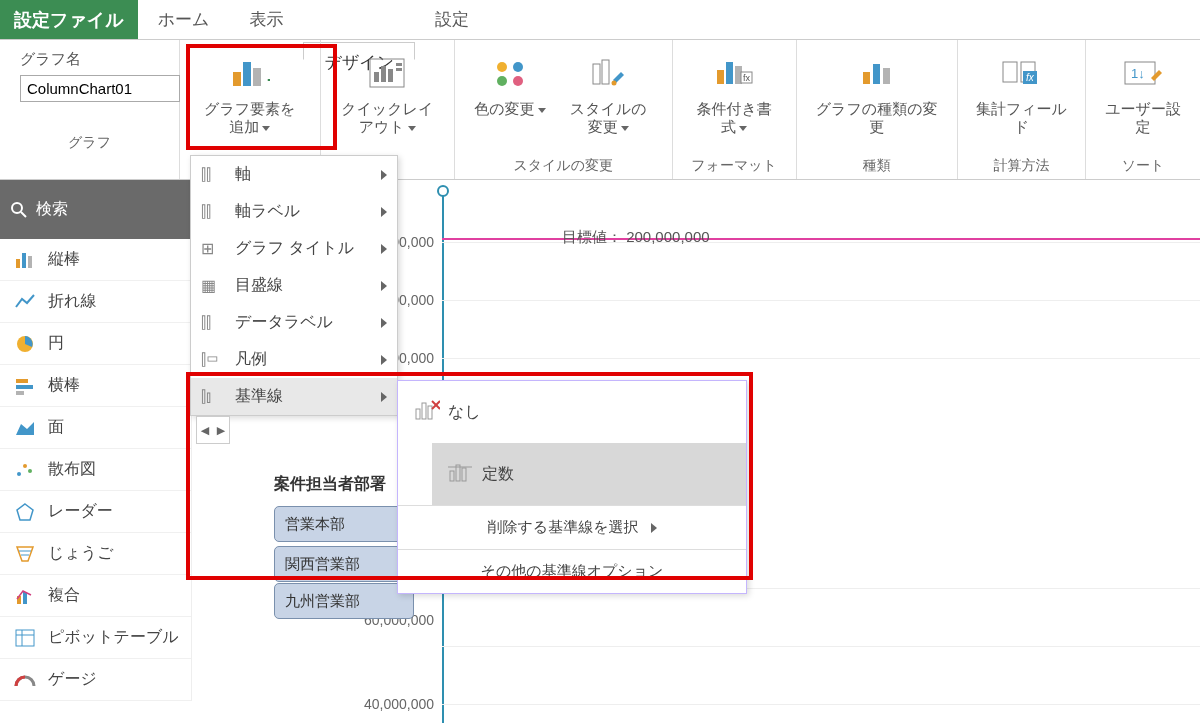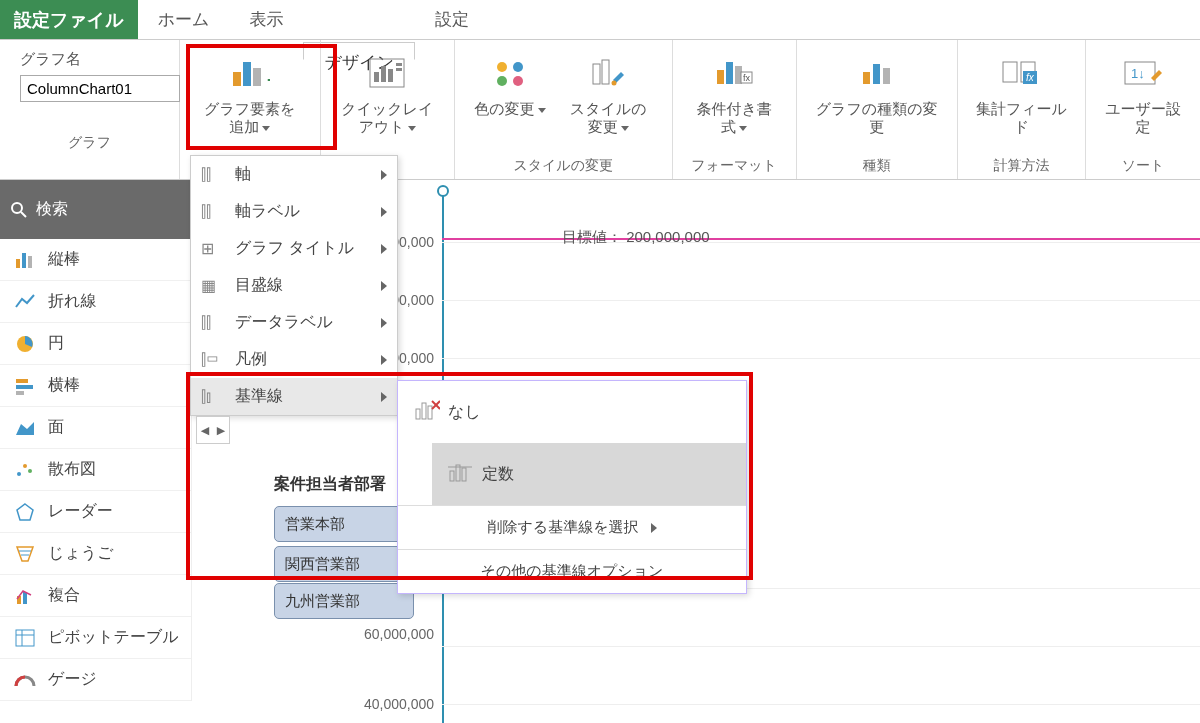--- a/index.html
+++ b/index.html
@@ -470,21 +470,21 @@
 
   <div class="grid-line" style="top:62px;"></div>
     <div class="y-tick" style="top:62px;">200,000,000</div>
   <div class="grid-line" style="top:120px;"></div>
     <div class="y-tick" style="top:120px;">180,000,000</div>
   <div class="grid-line" style="top:178px;"></div>
     <div class="y-tick" style="top:178px;">160,000,000</div>
   <div class="grid-line" style="top:408px;"></div>
     <div class="y-tick" style="top:408px;">80,000,000</div>
   <div class="grid-line" style="top:466px;"></div>
-    <div class="y-tick" style="top:454px;">60,000,000</div>
+    <div class="y-tick" style="top:440px;">60,000,000</div>
   <div class="grid-line" style="top:524px;"></div>
     <div class="y-tick" style="top:524px;">40,000,000</div>
 
   <div class="target-line" style="top:58px;"></div>
   <div class="target-label" style="left:370px; top:48px;">目標値： 200,000,000</div>
 
   <div class="legend-header" style="top:294px;">案件担当者部署</div>
   <div class="legend-box" style="top:326px; background:#c8d4e6; border-color:#7a90ad;">
       <span>営業本部</span>
     </div>

